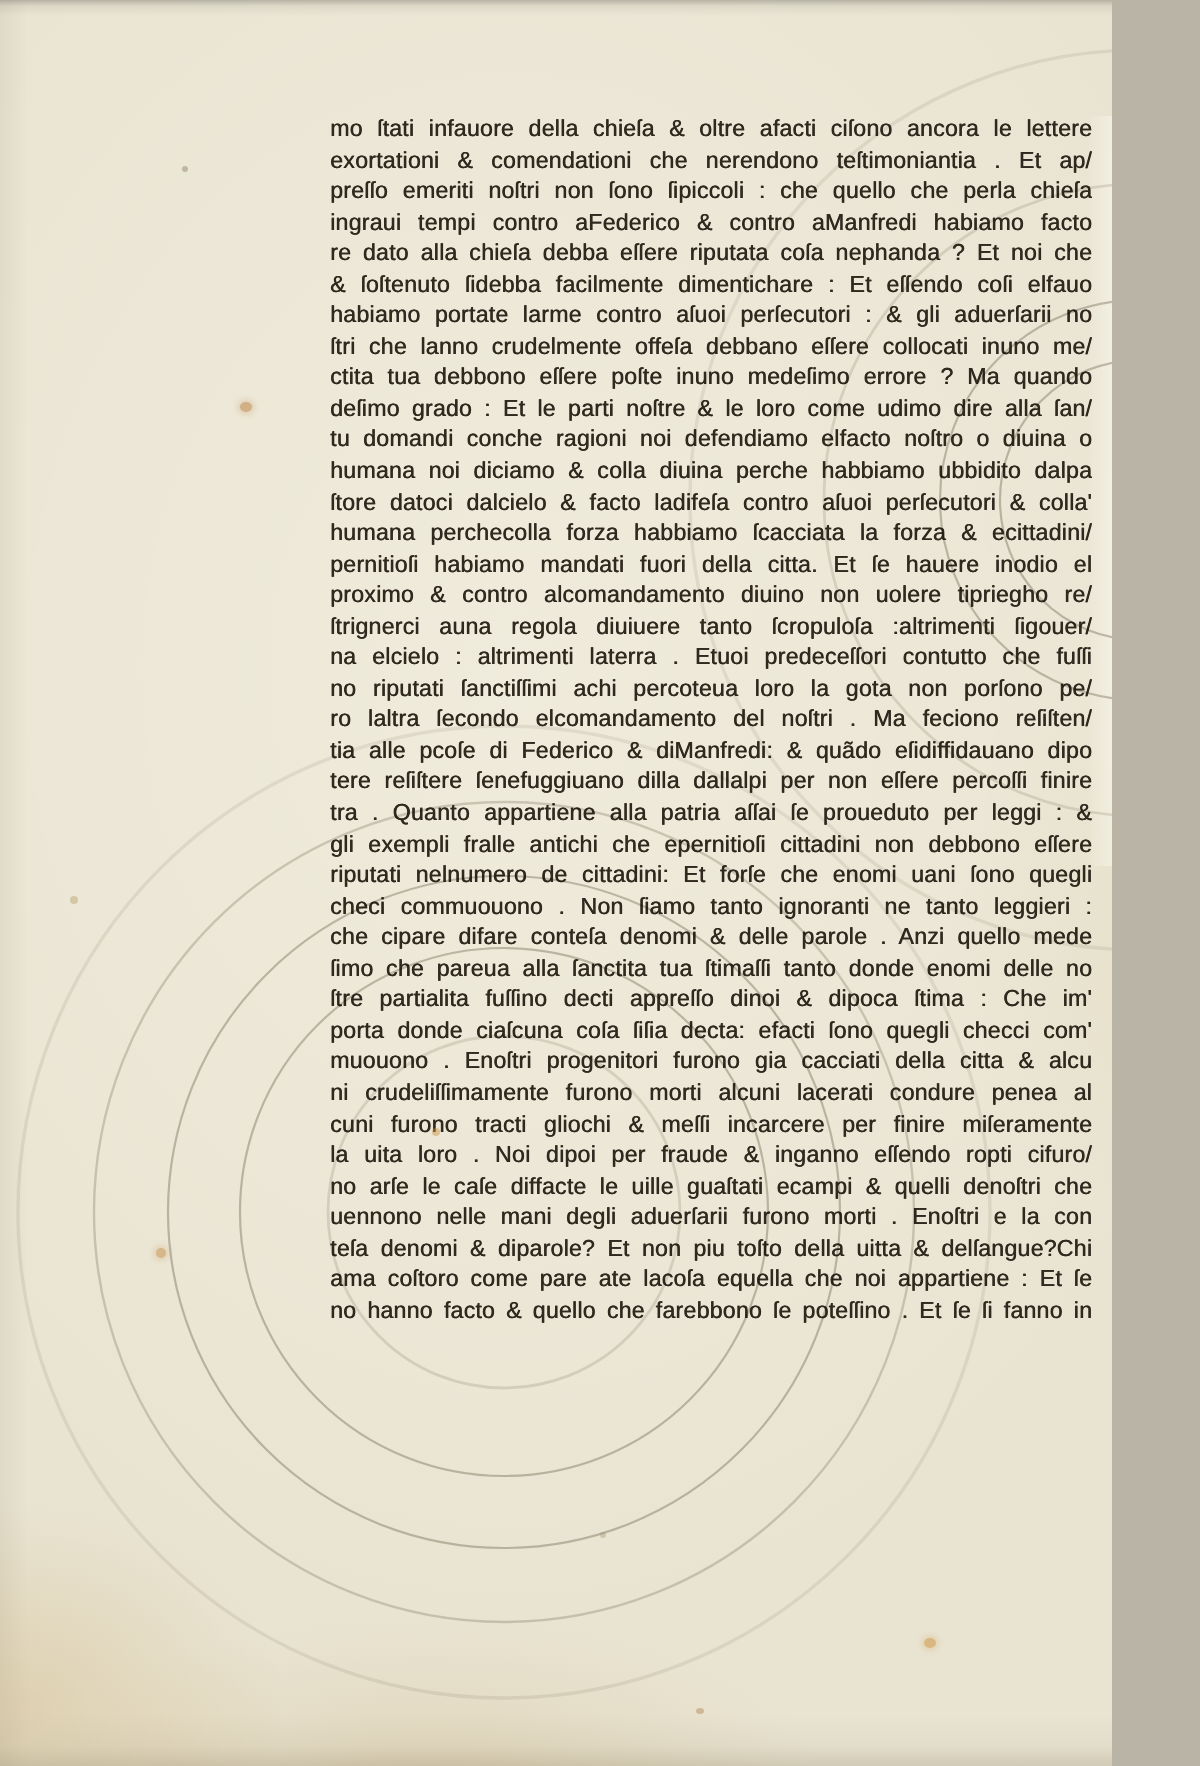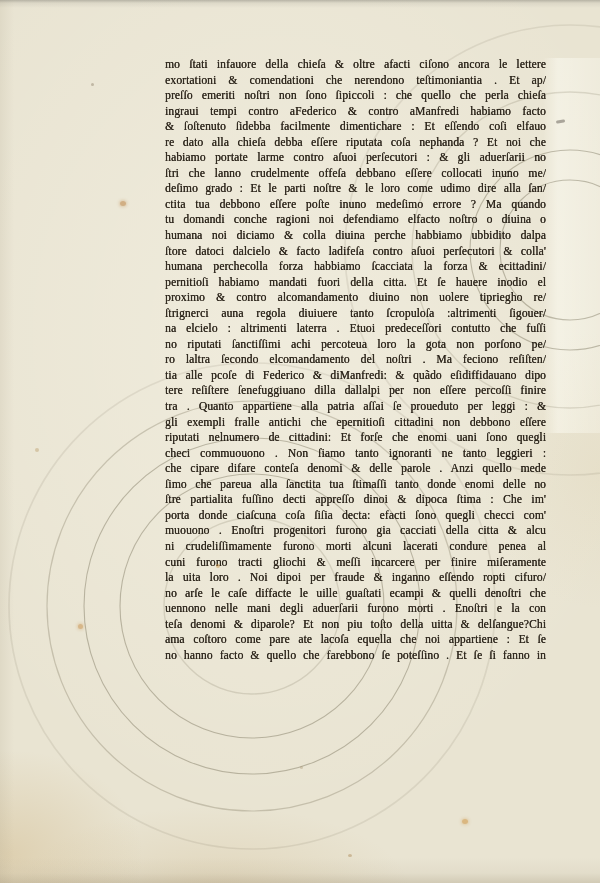--- a/index.html
+++ b/index.html
@@ -1,39 +1,39 @@
 <!DOCTYPE html>
 <html style="--paper: #e9e4d2; --ink: #30291f; --stamp: #7d7664;"><head>
 <meta charset="utf-8">
 <title>Incunabulum page</title>
 <style>
   html, body { margin: 0; padding: 0; background: #b9b4a6; }
 
   .page {
     position: relative;
-    width: 600px;
+    width: 556px;
     height: 883px;
     overflow: hidden;
     background:
       
       linear-gradient(180deg, rgba(120,118,108,0.45) 0px, rgba(120,118,108,0.12) 3px, rgba(120,118,108,0) 8px),
       
       linear-gradient(0deg, rgba(140,126,96,0.25) 0px, rgba(140,126,96,0.07) 10px, rgba(140,126,96,0) 26px),
       
       linear-gradient(90deg, rgba(150,138,110,0.12) 0px, rgba(150,138,110,0) 14px),
       
       radial-gradient(190px 150px at 10px 855px, rgba(193,157,92,0.28), rgba(193,157,92,0) 70%),
       
       radial-gradient(280px 120px at 215px 890px, rgba(190,155,95,0.20), rgba(190,155,95,0) 70%),
       
       radial-gradient(170px 200px at 600px 470px, rgba(205,185,130,0.12), rgba(205,185,130,0) 70%),
       
       radial-gradient(520px 640px at 46% 38%, rgba(255,253,244,0.30), rgba(255,253,244,0) 75%),
       var(--paper, #e9e4d2);
-    font-family: Liberation Serif, serif;
+    font-family: Liberation Sans, sans-serif;
   }
 
   .textblock {
     position: absolute;
     left: 165px;
     top: 57px;
     width: 381px;
     color: var(--ink, #30291f);
   }
   .line {
@@ -87,26 +87,26 @@
 
 <div class="page">
 
   <div class="sheen"></div>
 
   <div class="textblock">
     <div class="line">mo ſtati infauore della chieſa &amp; oltre afacti ciſono ancora le lettere</div>
     <div class="line">exortationi &amp; comendationi che nerendono teſtimoniantia . Et ap/</div>
     <div class="line">preſſo emeriti noſtri non ſono ſipiccoli : che quello che perla chieſa</div>
     <div class="line">ingraui tempi contro aFederico &amp; contro aManfredi habiamo facto</div>
+    <div class="line">re dato alla chieſa debba eſſere riputata coſa nephanda ? Et noi che</div>
     <div class="line">&amp; ſoſtenuto ſidebba facilmente dimentichare : Et eſſendo coſi elfauo</div>
-    <div class="line">re dato alla chieſa debba eſſere riputata coſa nephanda ? Et noi che</div>
     <div class="line">habiamo portate larme contro aſuoi perſecutori : &amp; gli aduerſarii no</div>
     <div class="line">ſtri che lanno crudelmente offeſa debbano eſſere collocati inuno me/</div>
+    <div class="line">ctita tua debbono eſſere poſte inuno medeſimo errore ? Ma quando</div>
     <div class="line">deſimo grado : Et le parti noſtre &amp; le loro come udimo dire alla ſan/</div>
-    <div class="line">ctita tua debbono eſſere poſte inuno medeſimo errore ? Ma quando</div>
     <div class="line">tu domandi conche ragioni noi defendiamo elfacto noſtro o diuina o</div>
     <div class="line">humana noi diciamo &amp; colla diuina perche habbiamo ubbidito dalpa</div>
     <div class="line">ſtore datoci dalcielo &amp; facto ladifeſa contro aſuoi perſecutori &amp; colla'</div>
     <div class="line">humana perchecolla forza habbiamo ſcacciata la forza &amp; ecittadini/</div>
     <div class="line">pernitioſi habiamo mandati fuori della citta. Et ſe hauere inodio el</div>
     <div class="line">proximo &amp; contro alcomandamento diuino non uolere tipriegho re/</div>
     <div class="line">ſtrignerci auna regola diuiuere tanto ſcropuloſa :altrimenti ſigouer/</div>
     <div class="line">na elcielo : altrimenti laterra . Etuoi predeceſſori contutto che fuſſi</div>
     <div class="line">no riputati ſanctiſſimi achi percoteua loro la gota non porſono pe/</div>
     <div class="line">ro laltra ſecondo elcomandamento del noſtri . Ma feciono reſiſten/</div>

